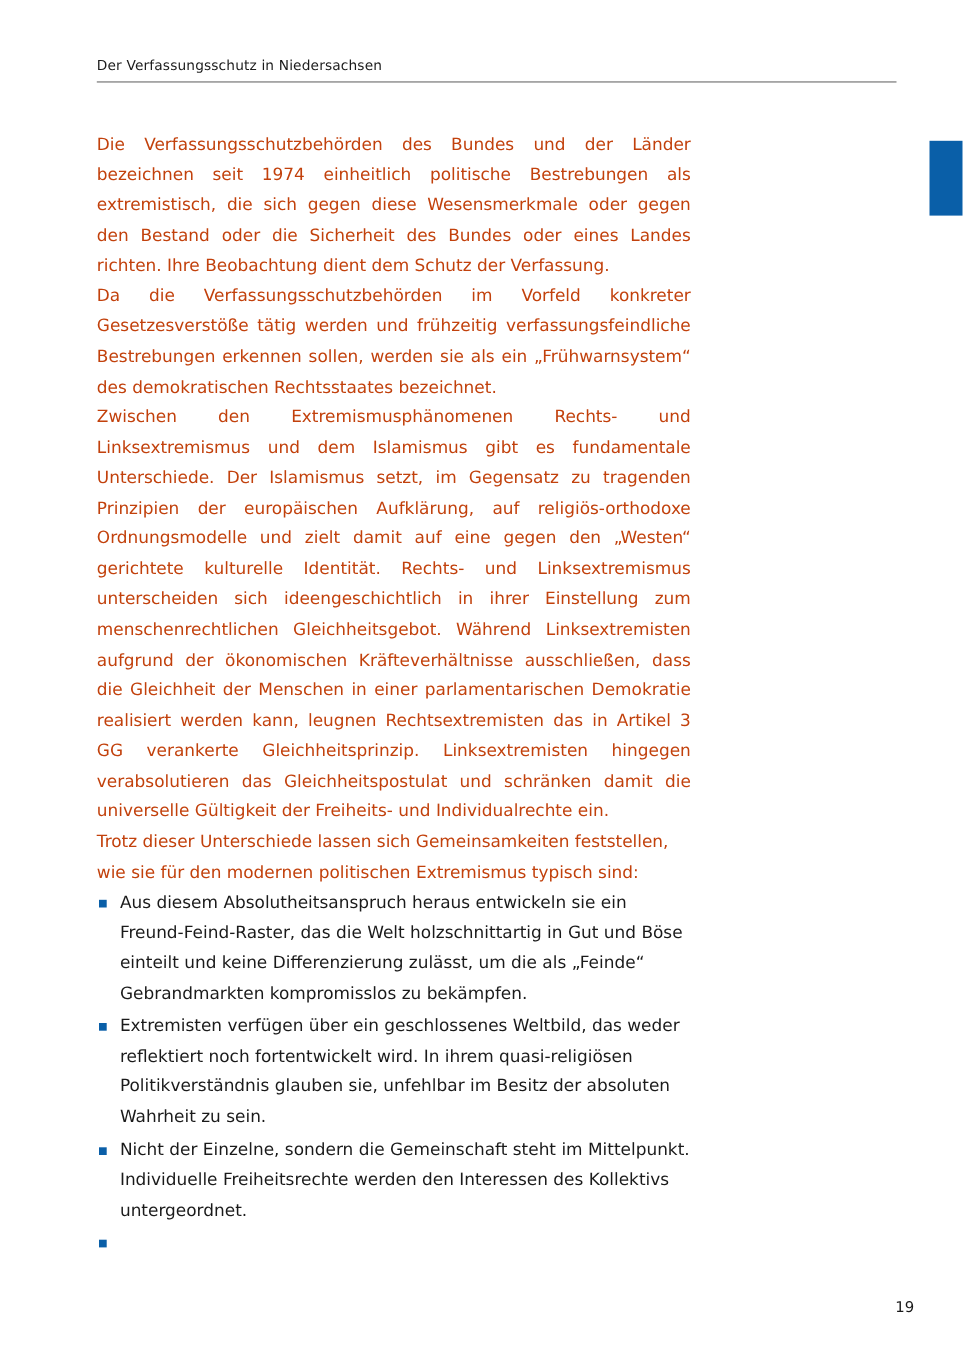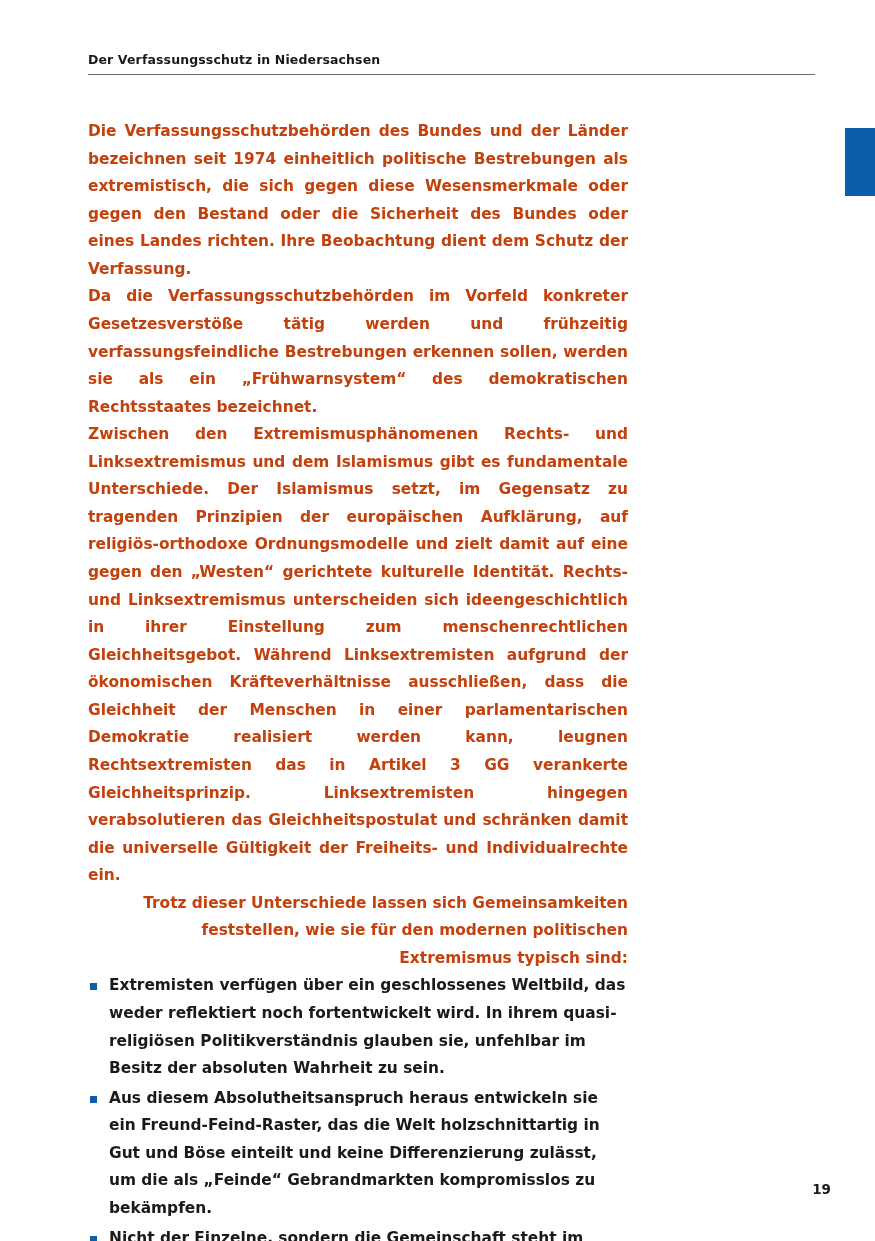--- a/index.html
+++ b/index.html
@@ -11,21 +11,20 @@
     height: 1241px;
     background: #ffffff;
     font-family: "DejaVu Sans", "Liberation Sans", sans-serif;
     color: #1a1a1a;
     position: relative;
     overflow: hidden;
   }
   .page {
     position: absolute;
     inset: 0;
-    font-weight: bold;
   }
   .header {
     position: absolute;
     left: 88px;
     top: 52px;
     width: 727px;
   }
   .header-title {
     font-size: 12.5px;
     letter-spacing: 0.01em;
@@ -55,21 +54,21 @@
     margin: 0;
     font-size: 15.4px;
     line-height: 1.79;
     text-align: justify;
     text-justify: inter-word;
     color: #c2410c;
     -webkit-hyphens: manual;
     hyphens: manual;
   }
   p.para.last-left {
-    text-align: right;
+    text-align: left;
   }
   ul.bullets {
     list-style: none;
     margin: 0;
     padding: 0;
   }
   ul.bullets li {
     position: relative;
     padding-left: 21px;
     font-size: 15.4px;
@@ -107,25 +106,25 @@
 
   <div class="content">
     <p class="para">Die Verfassungsschutzbehörden des Bundes und der Länder bezeichnen seit 1974 einheitlich politische Bestrebungen als extremistisch, die sich gegen diese Wesensmerkmale oder gegen den Bestand oder die Sicherheit des Bundes oder eines Landes richten. Ihre Beobachtung dient dem Schutz der Verfassung.</p>
     <p class="para">Da die Verfassungsschutzbehörden im Vorfeld konkreter Gesetzesverstöße tätig werden und frühzeitig verfassungsfeindliche Bestrebungen erkennen sollen, werden sie als ein „Frühwarnsystem“ des demokratischen Rechtsstaates bezeichnet.</p>
     <p class="para">Zwischen den Extremismusphänomenen Rechts- und Linksextremismus und dem Islamismus gibt es fundamentale Unterschiede. Der Islamismus setzt, im Gegensatz zu tragenden Prinzipien der europäischen Aufklärung, auf religiös-orthodoxe Ordnungsmodelle und zielt damit auf eine gegen den „Westen“ gerichtete kulturelle Identität. Rechts- und Linksextremismus unterscheiden sich ideengeschichtlich in ihrer Einstellung zum menschenrechtlichen Gleichheitsgebot. Während Linksextremisten aufgrund der ökonomischen Kräfteverhältnisse ausschließen, dass die Gleichheit der Menschen in einer parlamentarischen Demokratie realisiert werden kann, leugnen Rechtsextremisten das in Artikel 3 GG verankerte Gleichheitsprinzip. Linksextremisten hingegen verabsolutieren das Gleichheitspostulat und schränken damit die universelle Gültigkeit der Freiheits- und Individualrechte ein.</p>
     <p class="para last-left">Trotz dieser Unterschiede lassen sich Gemeinsamkeiten feststellen, wie sie für den modernen politischen Extremismus typisch sind:</p>
 
     <ul class="bullets">
       <li>
         <span class="sq"></span>
-        <span>Extremisten verfügen über ein geschlossenes Weltbild, das weder reflektiert noch fortentwickelt wird. In ihrem quasi-religiösen Politikverständnis glauben sie, unfehlbar im Besitz der absoluten Wahrheit zu sein.</span>
+        <span>Aus diesem Absolutheitsanspruch heraus entwickeln sie ein Freund-Feind-Raster, das die Welt holzschnittartig in Gut und Böse einteilt und keine Differenzierung zulässt, um die als „Feinde“ Gebrandmarkten kompromisslos zu bekämpfen.</span>
       </li>
       <li>
         <span class="sq"></span>
-        <span>Aus diesem Absolutheitsanspruch heraus entwickeln sie ein Freund-Feind-Raster, das die Welt holzschnittartig in Gut und Böse einteilt und keine Differenzierung zulässt, um die als „Feinde“ Gebrandmarkten kompromisslos zu bekämpfen.</span>
+        <span>Extremisten verfügen über ein geschlossenes Weltbild, das weder reflektiert noch fortentwickelt wird. In ihrem quasi-religiösen Politikverständnis glauben sie, unfehlbar im Besitz der absoluten Wahrheit zu sein.</span>
       </li>
       <li>
         <span class="sq"></span>
         <span>Nicht der Einzelne, sondern die Gemeinschaft steht im Mittelpunkt. Individuelle Freiheitsrechte werden den Interessen des Kollektivs untergeordnet.</span>
       </li>
       <li>
         <span class="sq"></span>
       </li>
     </ul>
   </div>

